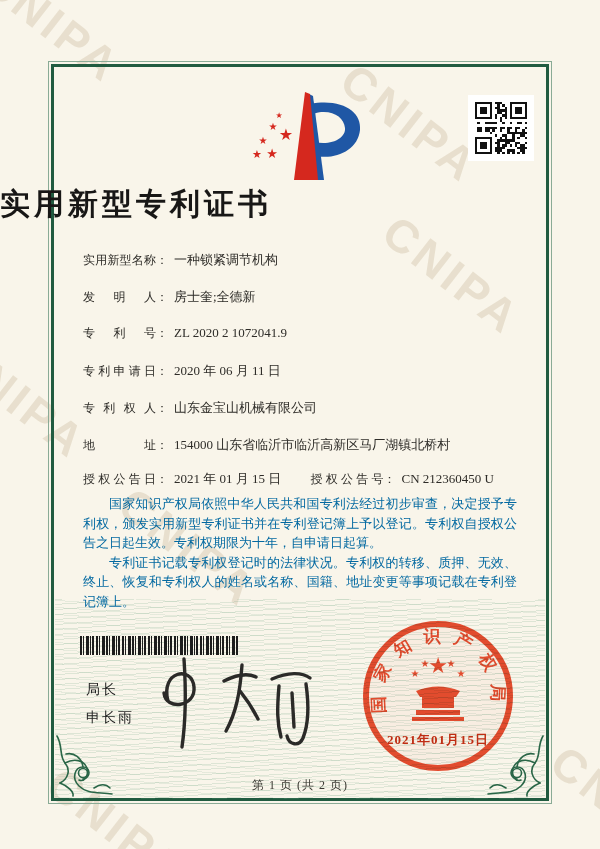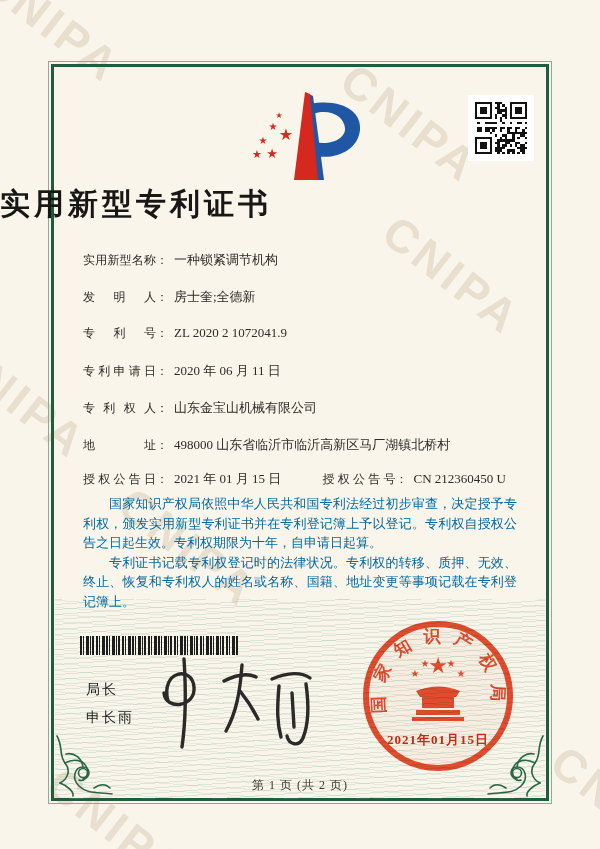--- a/index.html
+++ b/index.html
@@ -37,21 +37,21 @@
 
   .title { left:0; top:184px; width:100%; font-size:30px;
            font-weight:bold; letter-spacing:4px; color:#181716; }
 
   .fields { left:83px; top:249px; width:440px; font-size:13px; }
   .frow { position:absolute; left:0; white-space:nowrap; }
   .flabel { display:inline-block; width:73px; font-size:12px; text-align:justify;
             text-align-last:justify; vertical-align:baseline; color:#2e2c28; }
   .fcolon { display:inline-block; margin-right:6px; font-size:12px; }
   .fval { font-size:13px; color:#2e2c28; }
-  .grant-no-pair { margin-left:38px; }
+  .grant-no-pair { margin-left:26px; }
 
   .paras { left:83px; top:494px; width:434px; font-size:13px; line-height:19.5px;
            text-align:justify; color:#0369a1; z-index:3; }
   .paras p { text-indent:2em; }
 
   .barcode { left:80px; top:636px; width:160px; height:19px; }
   .barcode div { position:absolute; top:0; height:100%; background:#1d1d1d; }
 
   .signer { left:86px; top:676px; font-size:14px; letter-spacing:2px; line-height:28px; color:#222; }
   .signature { left:140px; top:653px; width:178px; height:98px; }
@@ -358,21 +358,21 @@
     <div class="frow" style="top:76px">
       <span class="flabel">专利号</span><span class="fcolon">：</span><span class="fval">ZL 2020 2 1072041.9</span>
     </div>
     <div class="frow" style="top:113px">
       <span class="flabel">专利申请日</span><span class="fcolon">：</span><span class="fval">2020 年 06 月 11 日</span>
     </div>
     <div class="frow" style="top:150px">
       <span class="flabel">专利权人</span><span class="fcolon">：</span><span class="fval">山东金宝山机械有限公司</span>
     </div>
     <div class="frow" style="top:187px">
-      <span class="flabel">地址</span><span class="fcolon">：</span><span class="fval">498000  山东省临沂市临沂高新区马厂湖镇北桥村</span>
+      <span class="flabel">地址</span><span class="fcolon">：</span><span class="fval">154000  山东省临沂市临沂高新区马厂湖镇北桥村</span>
     </div>
     <div class="frow" style="top:221px">
       <span>
         <span class="flabel">授权公告日</span><span class="fcolon">：</span><span class="fval">2021 年 01 月 15 日</span>
       </span>
       <span class="grant-no-pair">
         <span class="flabel">授权公告号</span><span class="fcolon">：</span><span class="fval">CN 212360450 U</span>
       </span>
     </div>
   </div>

